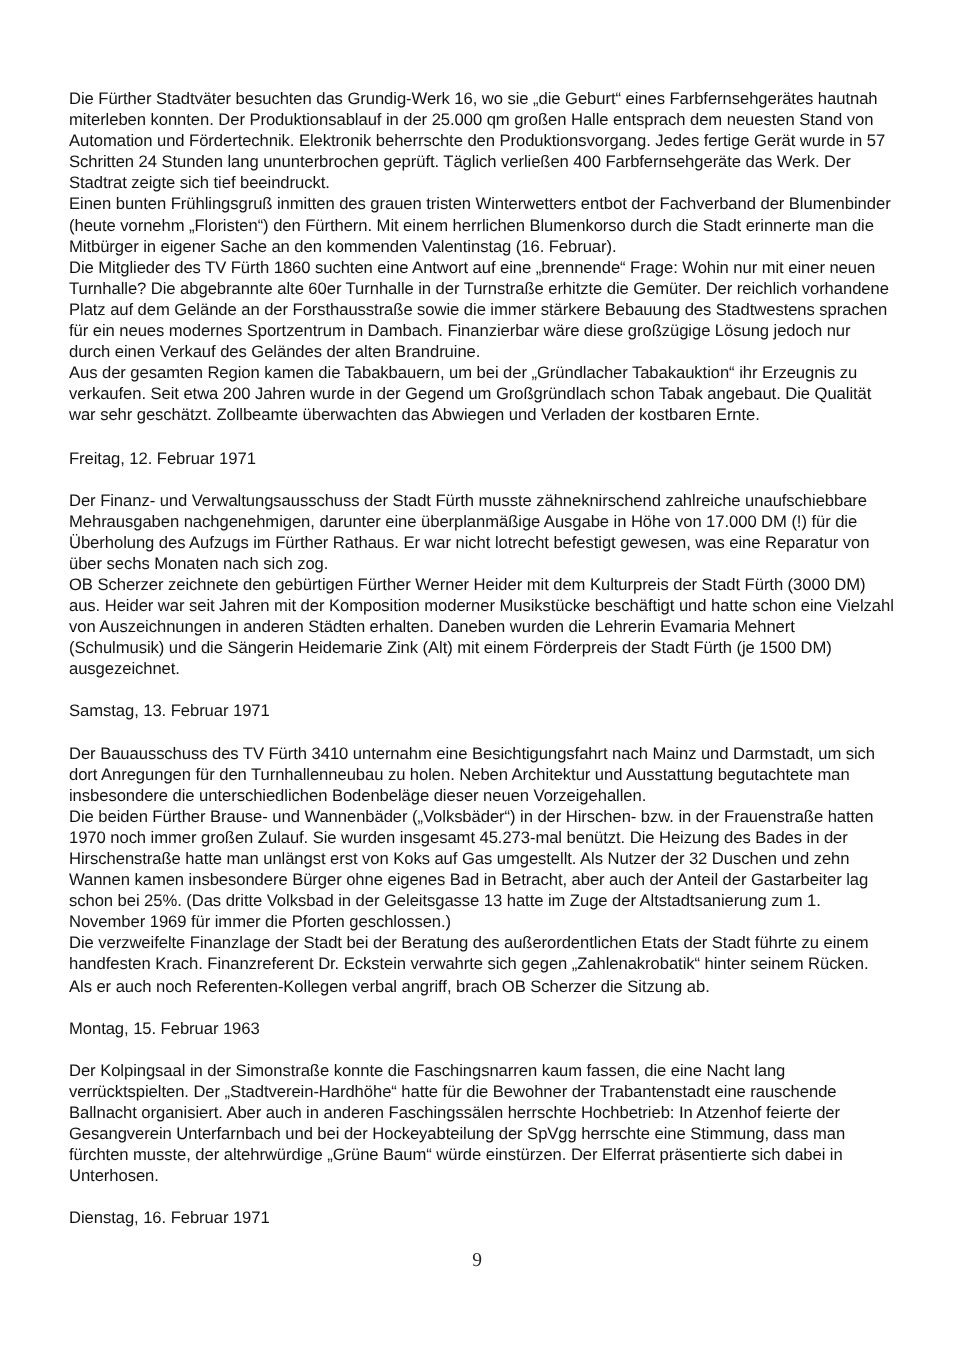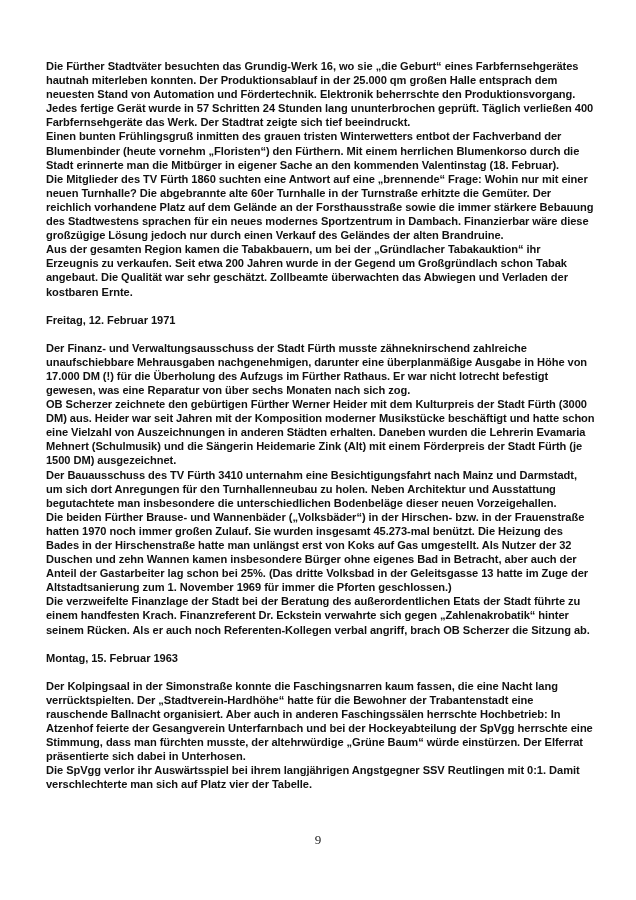--- a/index.html
+++ b/index.html
@@ -8,58 +8,62 @@
     position: absolute;
     left: 46px;
     top: 59px;
     width: 550px;
     font-family: "Liberation Sans", sans-serif;
     font-size: 11.1px;
     line-height: 14.1px;
     color: #111111;
     letter-spacing: -0.05px;
   }
-  .para { margin: 0; font-weight: bold; }
+  .para { margin: 0; }
   .heading {
-    font-weight: bold;
+    font-weight: normal;
     margin: 14px 0 14px 0;
   }
   .pagenum {
     position: absolute;
     left: 0;
     width: 636px;
     top: 832px;
     text-align: center;
     font-family: "Liberation Serif", serif;
     font-size: 13px;
     color: #222222;
   }
 </style>
 </head>
 <body>
 
 <div class="page">
   <p class="para">Die Fürther Stadtväter besuchten das Grundig-Werk 16, wo sie „die Geburt“ eines Farbfernsehgerätes hautnah miterleben konnten. Der Produktionsablauf in der 25.000 qm großen Halle entsprach dem neuesten Stand von Automation und Fördertechnik. Elektronik beherrschte den Produktionsvorgang. Jedes fertige Gerät wurde in 57 Schritten 24 Stunden lang ununterbrochen geprüft. Täglich verließen 400 Farbfernsehgeräte das Werk. Der Stadtrat zeigte sich tief beeindruckt.</p>
-  <p class="para">Einen bunten Frühlingsgruß inmitten des grauen tristen Winterwetters entbot der Fachverband der Blumenbinder (heute vornehm „Floristen“) den Fürthern. Mit einem herrlichen Blumenkorso durch die Stadt erinnerte man die Mitbürger in eigener Sache an den kommenden Valentinstag (18. Februar).</p>
+  <p class="para">Einen bunten Frühlingsgruß inmitten des grauen tristen Winterwetters entbot der Fachverband der Blumenbinder (heute vornehm „Floristen“) den Fürthern. Mit einem herrlichen Blumenkorso durch die Stadt erinnerte man die Mitbürger in eigener Sache an den kommenden Valentinstag (16. Februar).</p>
   <p class="para">Die Mitglieder des TV Fürth 1860 suchten eine Antwort auf eine „brennende“ Frage: Wohin nur mit einer neuen Turnhalle? Die abgebrannte alte 60er Turnhalle in der Turnstraße erhitzte die Gemüter. Der reichlich vorhandene Platz auf dem Gelände an der Forsthausstraße sowie die immer stärkere Bebauung des Stadtwestens sprachen für ein neues modernes Sportzentrum in Dambach. Finanzierbar wäre diese großzügige Lösung jedoch nur durch einen Verkauf des Geländes der alten Brandruine.</p>
   <p class="para">Aus der gesamten Region kamen die Tabakbauern, um bei der „Gründlacher Tabakauktion“ ihr Erzeugnis zu verkaufen. Seit etwa 200 Jahren wurde in der Gegend um Großgründlach schon Tabak angebaut. Die Qualität war sehr geschätzt. Zollbeamte überwachten das Abwiegen und Verladen der kostbaren Ernte.</p>
 
   <section>
     <p class="para heading">Freitag, 12. Februar 1971</p>
     <p class="para">Der Finanz- und Verwaltungsausschuss der Stadt Fürth musste zähneknirschend zahlreiche unaufschiebbare Mehrausgaben nachgenehmigen, darunter eine überplanmäßige Ausgabe in Höhe von 17.000 DM (!) für die Überholung des Aufzugs im Fürther Rathaus. Er war nicht lotrecht befestigt gewesen, was eine Reparatur von über sechs Monaten nach sich zog.</p>
     <p class="para">OB Scherzer zeichnete den gebürtigen Fürther Werner Heider mit dem Kulturpreis der Stadt Fürth (3000 DM) aus. Heider war seit Jahren mit der Komposition moderner Musikstücke beschäftigt und hatte schon eine Vielzahl von Auszeichnungen in anderen Städten erhalten. Daneben wurden die Lehrerin Evamaria Mehnert (Schulmusik) und die Sängerin Heidemarie Zink (Alt) mit einem Förderpreis der Stadt Fürth (je 1500 DM) ausgezeichnet.</p>
   </section>
 
   <section>
+    <p class="para heading">Samstag, 13. Februar 1971</p>
     <p class="para">Der Bauausschuss des TV Fürth 3410 unternahm eine Besichtigungsfahrt nach Mainz und Darmstadt, um sich dort Anregungen für den Turnhallenneubau zu holen. Neben Architektur und Ausstattung begutachtete man insbesondere die unterschiedlichen Bodenbeläge dieser neuen Vorzeigehallen.</p>
     <p class="para">Die beiden Fürther Brause- und Wannenbäder („Volksbäder“) in der Hirschen- bzw. in der Frauenstraße hatten 1970 noch immer großen Zulauf. Sie wurden insgesamt 45.273-mal benützt. Die Heizung des Bades in der Hirschenstraße hatte man unlängst erst von Koks auf Gas umgestellt. Als Nutzer der 32 Duschen und zehn Wannen kamen insbesondere Bürger ohne eigenes Bad in Betracht, aber auch der Anteil der Gastarbeiter lag schon bei 25%. (Das dritte Volksbad in der Geleitsgasse 13 hatte im Zuge der Altstadtsanierung zum 1. November 1969 für immer die Pforten geschlossen.)</p>
     <p class="para">Die verzweifelte Finanzlage der Stadt bei der Beratung des außerordentlichen Etats der Stadt führte zu einem handfesten Krach. Finanzreferent Dr. Eckstein verwahrte sich gegen „Zahlenakrobatik“ hinter seinem Rücken. Als er auch noch Referenten-Kollegen verbal angriff, brach OB Scherzer die Sitzung ab.</p>
   </section>
 
   <section>
     <p class="para heading">Montag, 15. Februar 1963</p>
     <p class="para">Der Kolpingsaal in der Simonstraße konnte die Faschingsnarren kaum fassen, die eine Nacht lang verrücktspielten. Der „Stadtverein-Hardhöhe“ hatte für die Bewohner der Trabantenstadt eine rauschende Ballnacht organisiert. Aber auch in anderen Faschingssälen herrschte Hochbetrieb: In Atzenhof feierte der Gesangverein Unterfarnbach und bei der Hockeyabteilung der SpVgg herrschte eine Stimmung, dass man fürchten musste, der altehrwürdige „Grüne Baum“ würde einstürzen. Der Elferrat präsentierte sich dabei in Unterhosen.</p>
-    <p class="para">Die SpVgg verlor ihr Auswärtsspiel bei ihrem langjährigen Angstgegner SSV Reutlingen mit 0:1. Damit verschlechterte man sich auf Platz vier der Tabelle.</p>
   </section>
 
+  <section>
+    <p class="para heading">Dienstag, 16. Februar 1971</p>
+
+  </section>
 </div>
 
 <div class="pagenum">9</div>
 
 </body></html>

